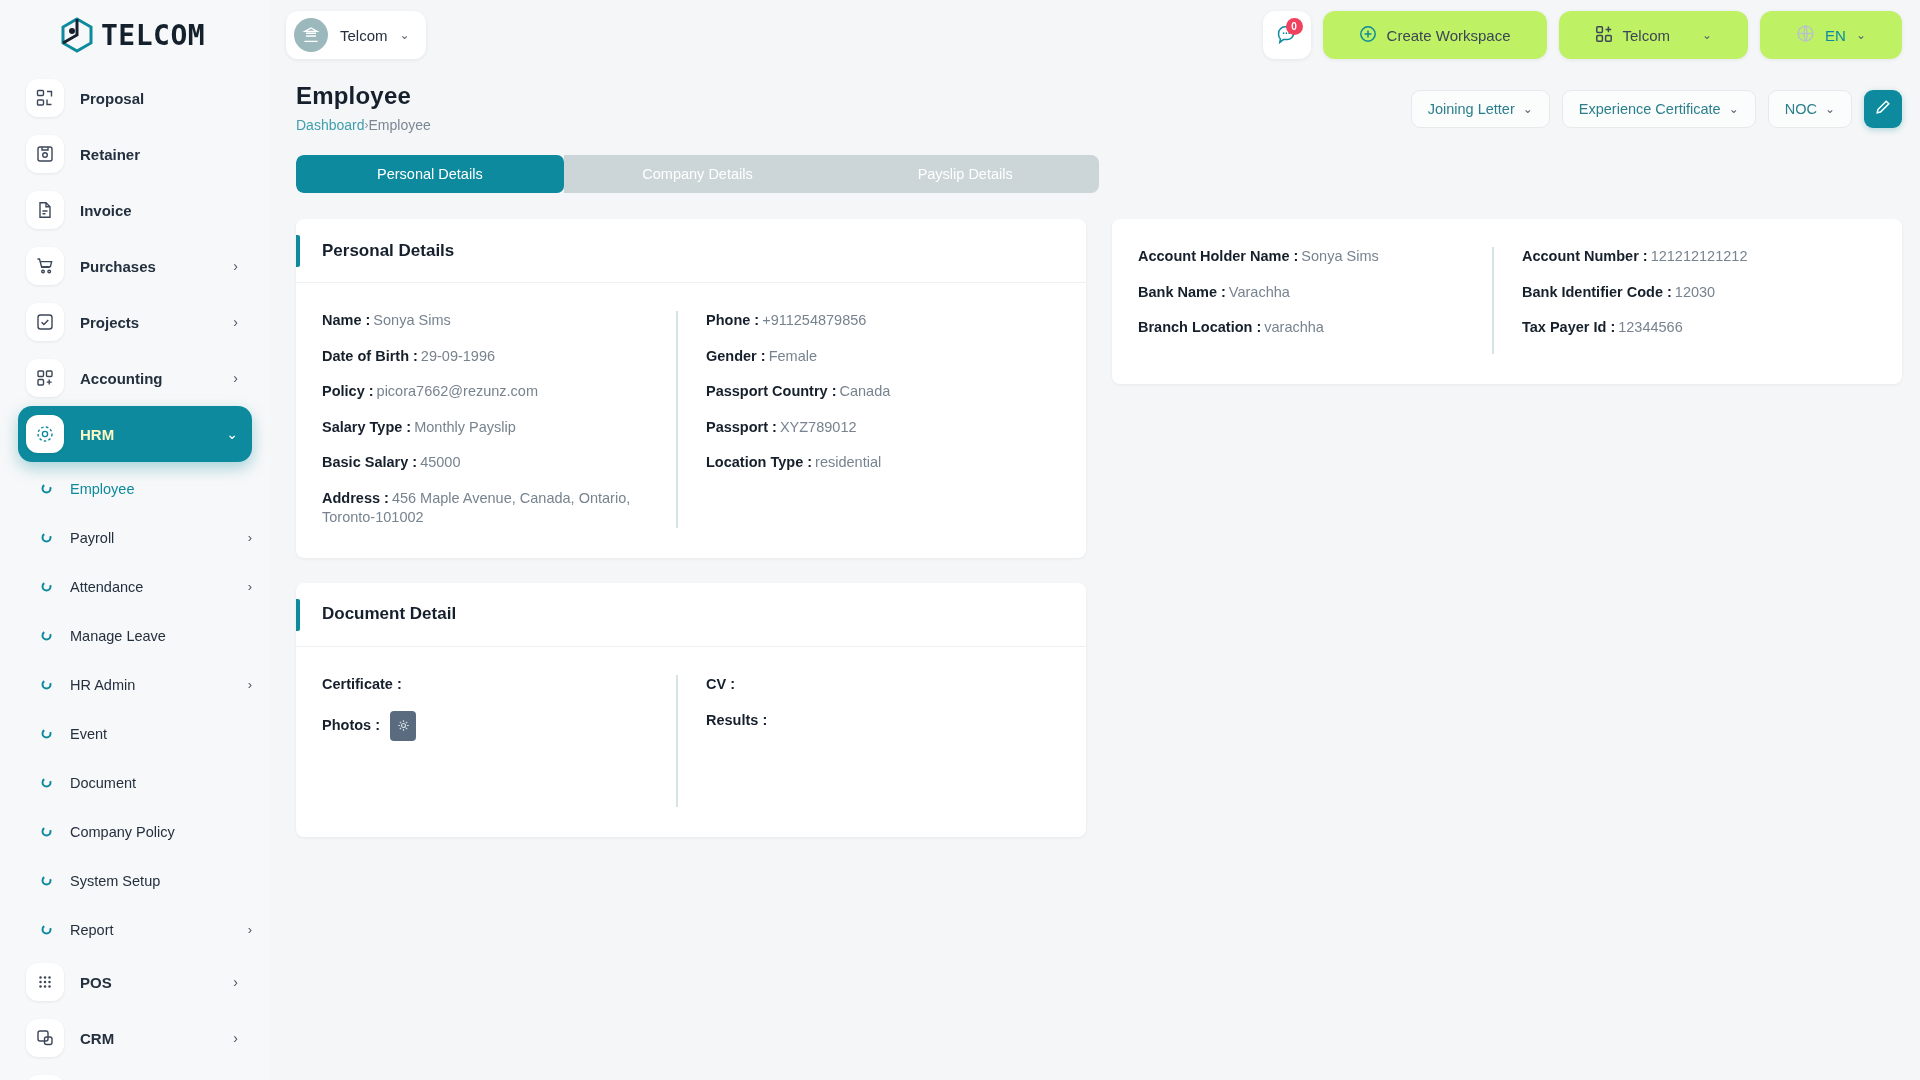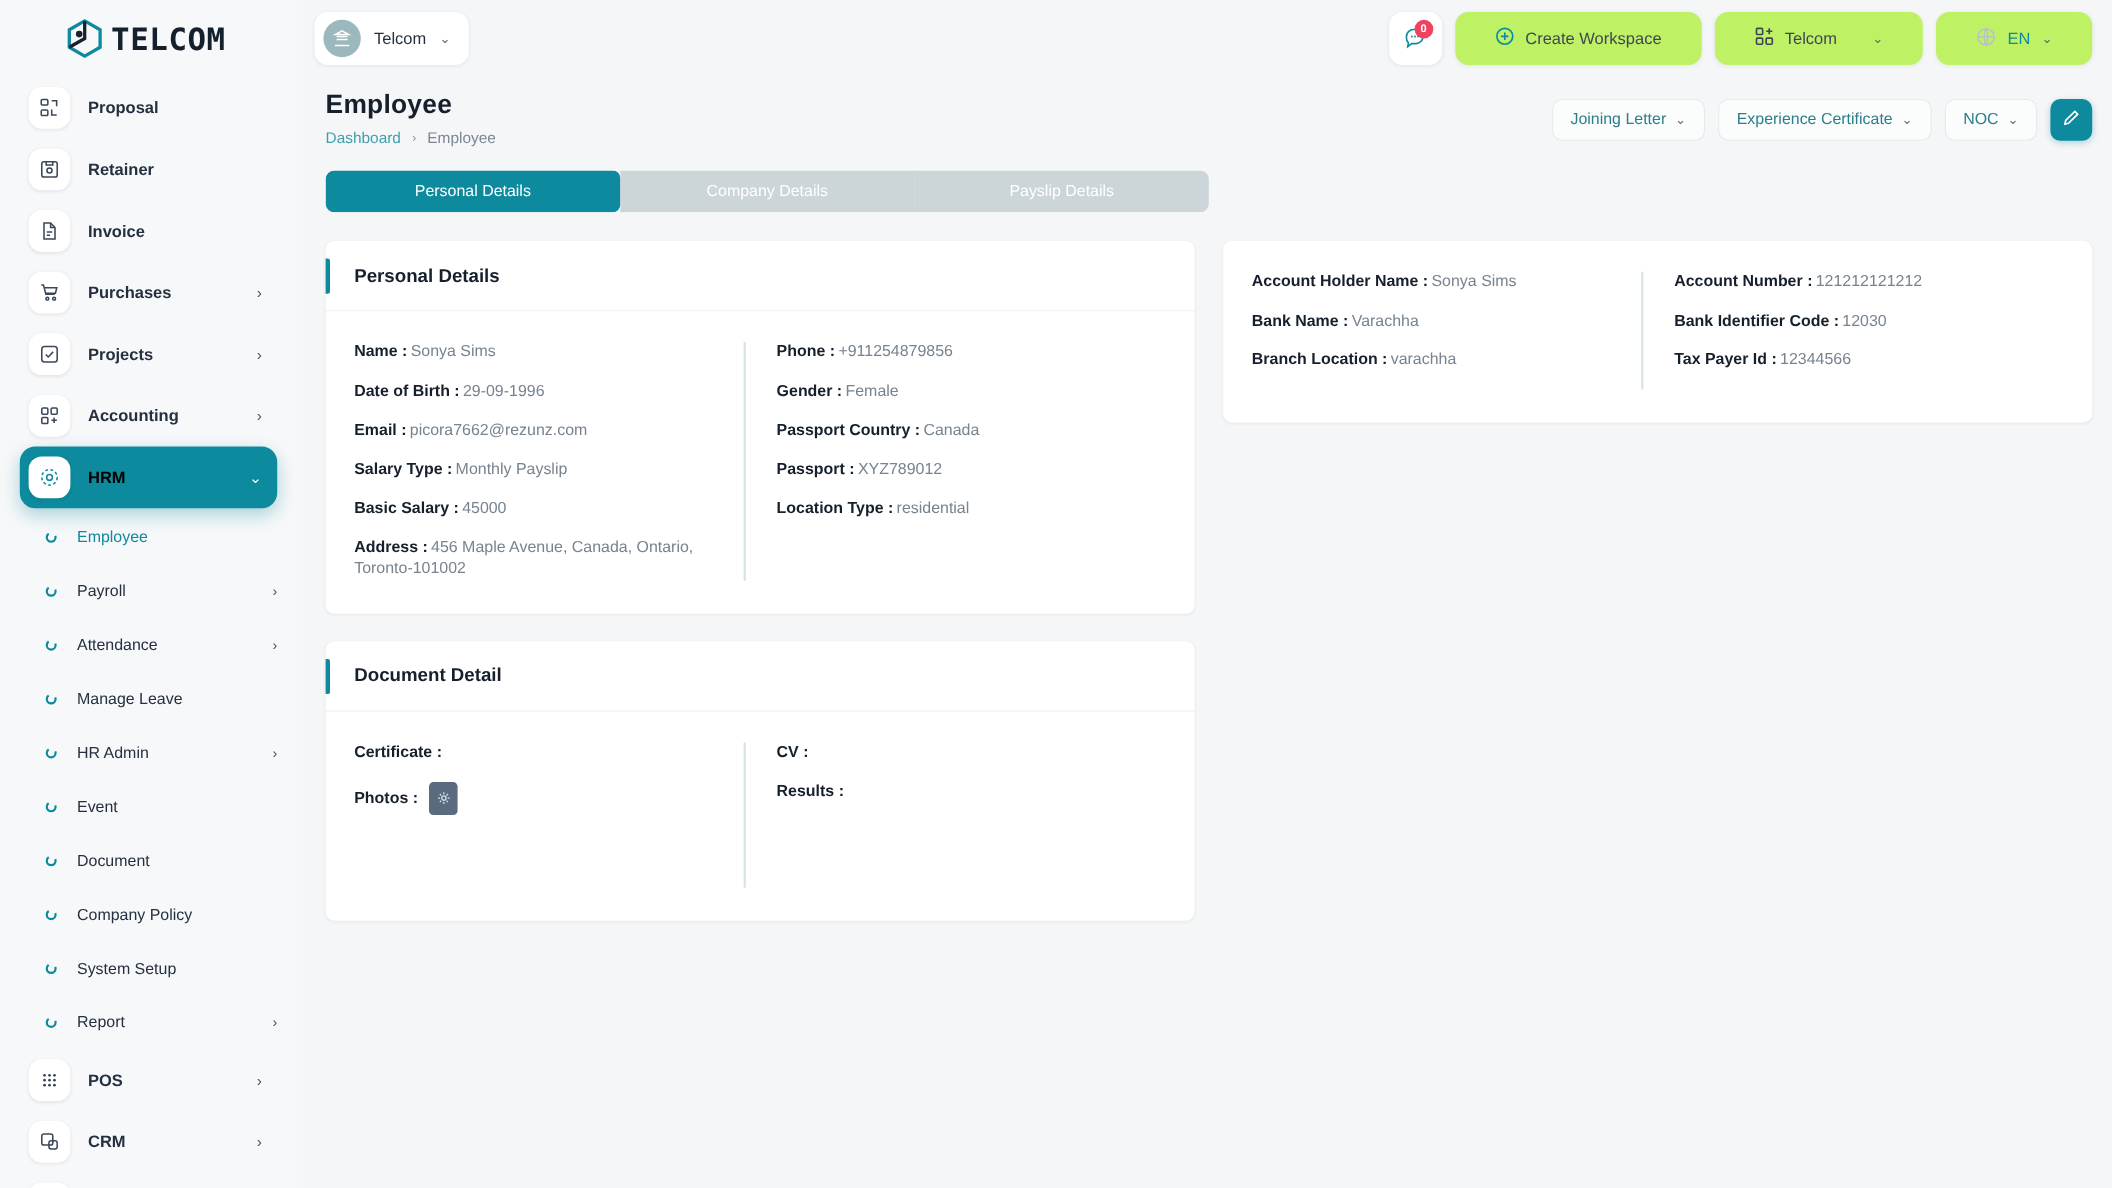--- a/index.html
+++ b/index.html
@@ -40,21 +40,21 @@
   .nav-item .ico-box {
     width: 38px; height: 38px; flex: 0 0 38px;
     border-radius: 12px; background: #ffffff;
     box-shadow: 0 1px 3px rgba(20,30,50,.08);
     display: flex; align-items: center; justify-content: center;
     margin-right: 16px;
   }
   .nav-item .lbl { font-size: 15px; font-weight: 600; color: #24303f; flex: 1; }
   .nav-item .chev { color: #4a5568; font-size: 14px; line-height: 1; }
   .nav-item.active { background: #0d8a9d; box-shadow: 0 6px 16px rgba(13,138,157,.35); }
-  .nav-item.active .lbl { color: #000000; }
+  .nav-item.active .lbl { color: #fef9c3; }
   .nav-item.active .chev { color: #ffffff; }
 
   .sub-list { padding: 2px 18px 0 18px; }
   .sub-item {
     display: flex; align-items: center;
     height: 49px; padding-left: 22px; cursor: pointer;
   }
   .sub-dot {
     width: 12px; height: 12px; flex: 0 0 12px; margin-right: 18px;
     display: flex; align-items: center; justify-content: center;
@@ -103,21 +103,21 @@
     box-shadow: 0 1px 4px rgba(20,30,50,.07);
     display: flex; align-items: center; gap: 10px;
     padding: 0 36px; font-size: 15px; color: #3c4656; cursor: pointer;
   }
   .pill .teal { color: #0d8a9d; }
 
   
   .content { flex: 1; padding: 12px 26px 0 26px; overflow: hidden; }
   .page-head { display: flex; align-items: flex-start; }
   .page-title { font-size: 24px; font-weight: 700; color: #16202c; letter-spacing: .2px; }
-  .crumbs { margin-top: 7px; font-size: 14px; display: flex; align-items: center; gap: 10px; }
+  .crumbs { margin-top: 7px; font-size: 14px; display: flex; align-items: center; }
   .crumbs .home { color: #3fa0ac; cursor: pointer; }
   .crumbs .sep { color: #8c98a6; font-size: 12px; }
   .crumbs .cur { color: #7b8794; }
 
   .head-actions { margin-left: auto; display: flex; align-items: center; gap: 12px; padding-top: 8px; }
   .ghost-btn {
     height: 38px; border-radius: 9px; background: #fbfcfc;
     border: 1px solid #e7eaec;
     display: flex; align-items: center; gap: 8px;
     padding: 0 16px; font-size: 14.5px; color: #2b7f8c; cursor: pointer;
@@ -503,21 +503,21 @@
             </div>
             <div class="card-body tall">
               <div class="col">
                 <div class="fld">
                   <span class="k">Name :</span><span class="v">Sonya Sims</span>
                 </div>
                 <div class="fld">
                   <span class="k">Date of Birth :</span><span class="v">29-09-1996</span>
                 </div>
                 <div class="fld">
-                  <span class="k">Email :</span><span class="v">picora7662@rezunz.com</span>
+                  <span class="k">Policy :</span><span class="v">picora7662@rezunz.com</span>
                 </div>
                 <div class="fld">
                   <span class="k">Salary Type :</span><span class="v">Monthly Payslip</span>
                 </div>
                 <div class="fld">
                   <span class="k">Basic Salary :</span><span class="v">45000</span>
                 </div>
                 <div class="fld" style="max-width:330px">
                   <span class="k">Address :</span><span class="v">456 Maple Avenue, Canada, Ontario, Toronto-101002</span>
                 </div>

